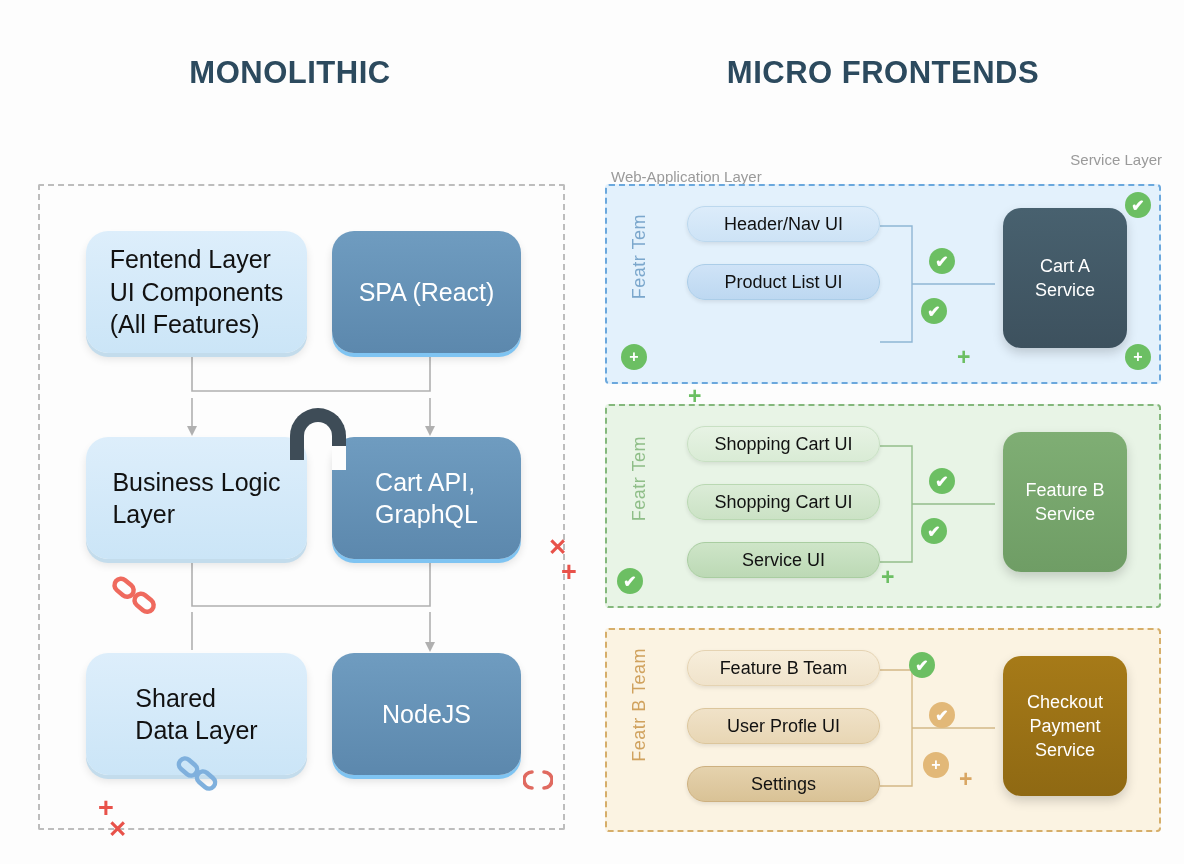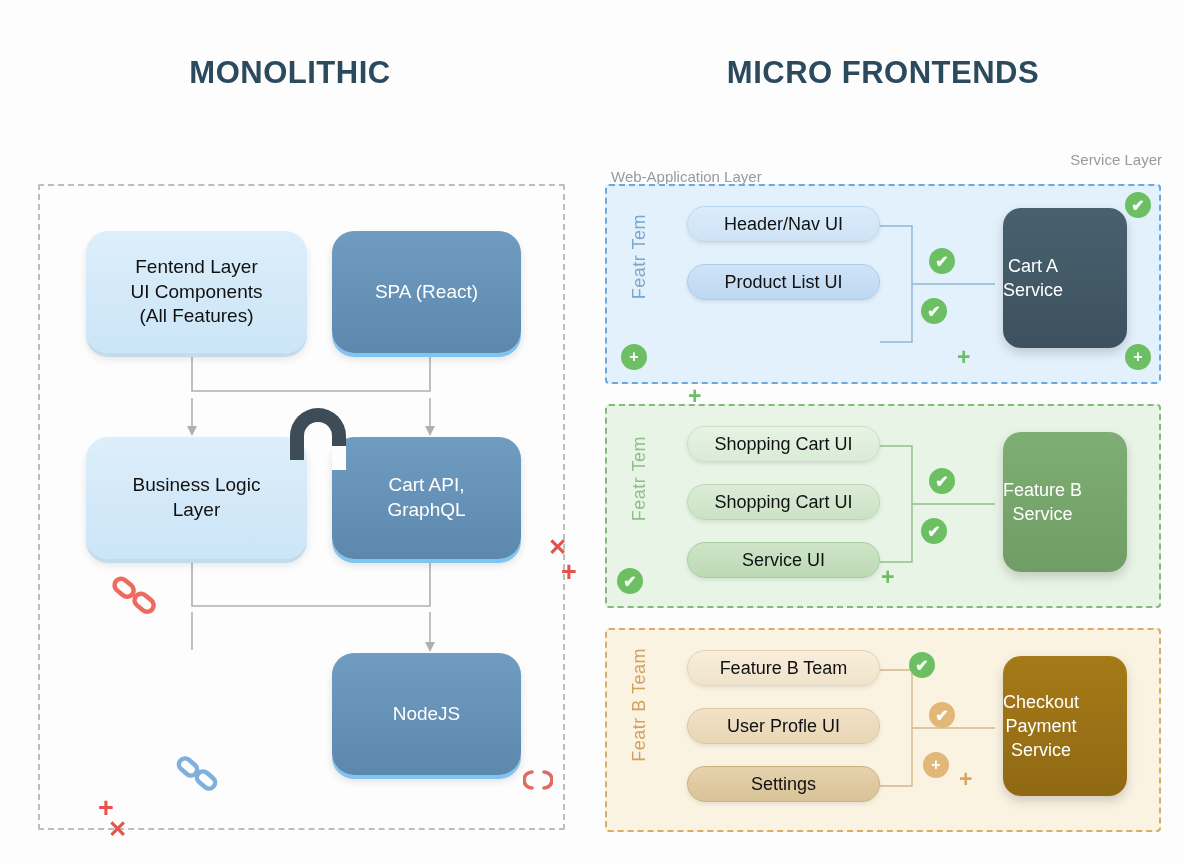--- a/index.html
+++ b/index.html
@@ -37,23 +37,22 @@
     left: 38px; top: 184px;
     width: 527px; height: 646px;
     border: 2px dashed #bdbdbd;
     border-radius: 2px;
   }
 
   .mbox {
     position: absolute;
     border-radius: 22px;
     display: flex; align-items: center; justify-content: center;
-    text-align: center;
     line-height: 1.3;
-    font-size: 19px;
+    font-size: 25px;
   }
   .mbox.light {
     background: linear-gradient(180deg,#ddeefb 0%,#cbe5f7 100%);
     color: #111;
     box-shadow: 0 4px 0 #c3dcec, 0 6px 9px rgba(0,0,0,.10);
   }
   .mbox.dark {
     background: linear-gradient(180deg,#6f9cc0 0%,#5c88ad 100%);
     color: #ffffff;
     box-shadow: 0 4px 0 #7fc4f2, 0 6px 9px rgba(0,0,0,.12);
@@ -157,21 +156,21 @@
   
   #pc0 { top: 20px;  background: linear-gradient(180deg,#f7eedb,#f0e3cb); border:1px solid #e5d3b2; }
   #pc1 { top: 78px;  background: linear-gradient(180deg,#f0e2c8,#e8d6b4); border:1px solid #dcc69c; }
   #pc2 { top: 136px; background: linear-gradient(180deg,#e5d2ad,#d9c296); border:1px solid #cdb07f; }
 
   .service {
     position: absolute;
     right: 32px;
     width: 124px; height: 140px;
     border-radius: 18px;
-    display: flex; align-items: center; 
+    display: flex; align-items: center; justify-content: center;
     text-align: center;
     font-size: 18px; color: #fff; line-height: 1.35;
     box-shadow: 0 5px 11px rgba(0,0,0,.17);
   }
   #sv-a { top: 22px; background: linear-gradient(180deg,#48616f,#3d515e); }
   #sv-b { top: 26px; background: linear-gradient(180deg,#7fae74,#6f9d65); }
   #sv-c { top: 26px; background: linear-gradient(180deg,#a67a18,#8f6913); }
 
   .mfe-lines { position: absolute; left: 0; top: 0; width: 556px; height: 100%; }
 
@@ -230,20 +229,24 @@
     <span style="white-space:pre-line">SPA (React)</span>
   </div>
   <div class="mbox light" id="b-business">
     <span style="white-space:pre-line">Business Logic
 Layer</span>
   </div>
   <div class="mbox dark" id="b-restapi">
     <span style="white-space:pre-line">Cart API,
 GraphQL</span>
   </div>
+  <div class="mbox light" id="b-shared">
+    <span style="white-space:pre-line">Shared
+Data Layer</span>
+  </div>
   <div class="mbox dark" id="b-node">
     <span style="white-space:pre-line">NodeJS</span>
   </div>
 
   <div id="lock">
     <div id="lock-shackle"></div>
   </div>
 
   <svg class="deco" id="chain-red" width="52" height="48">
     <g stroke="#ef6a5e" stroke-width="4.5" fill="none" stroke-linecap="round">

